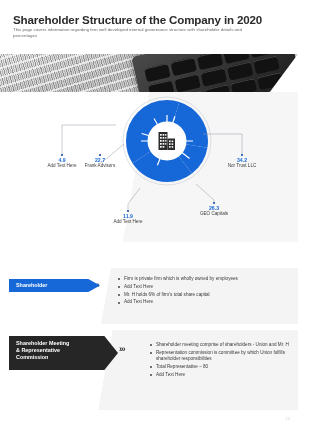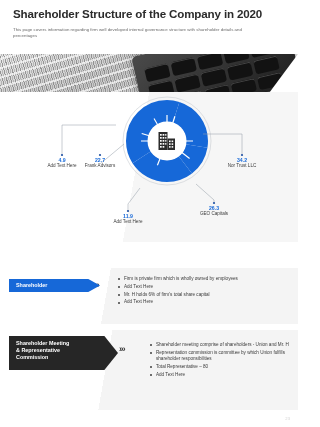--- a/index.html
+++ b/index.html
@@ -7,21 +7,21 @@
     width:298px;height:427px;
     background:#ffffff;
     font-family:"Liberation Sans",sans-serif;
     overflow:hidden;
     position:relative;
   }
   .page{position:relative;width:298px;height:427px;overflow:hidden;background:#fff;}
 
   
   .title{
-    position:absolute;left:13px;top:7px;width:272px;
+    position:absolute;left:13px;top:13px;width:272px;
     font-size:11.6px;font-weight:bold;color:#2b2b2b;
     letter-spacing:-0.15px;line-height:13px;
   }
   .subtitle{
     position:absolute;left:13px;top:27px;width:245px;
     font-size:4.4px;color:#6a6a6a;line-height:6.4px;
   }
 
   
   .banner{

